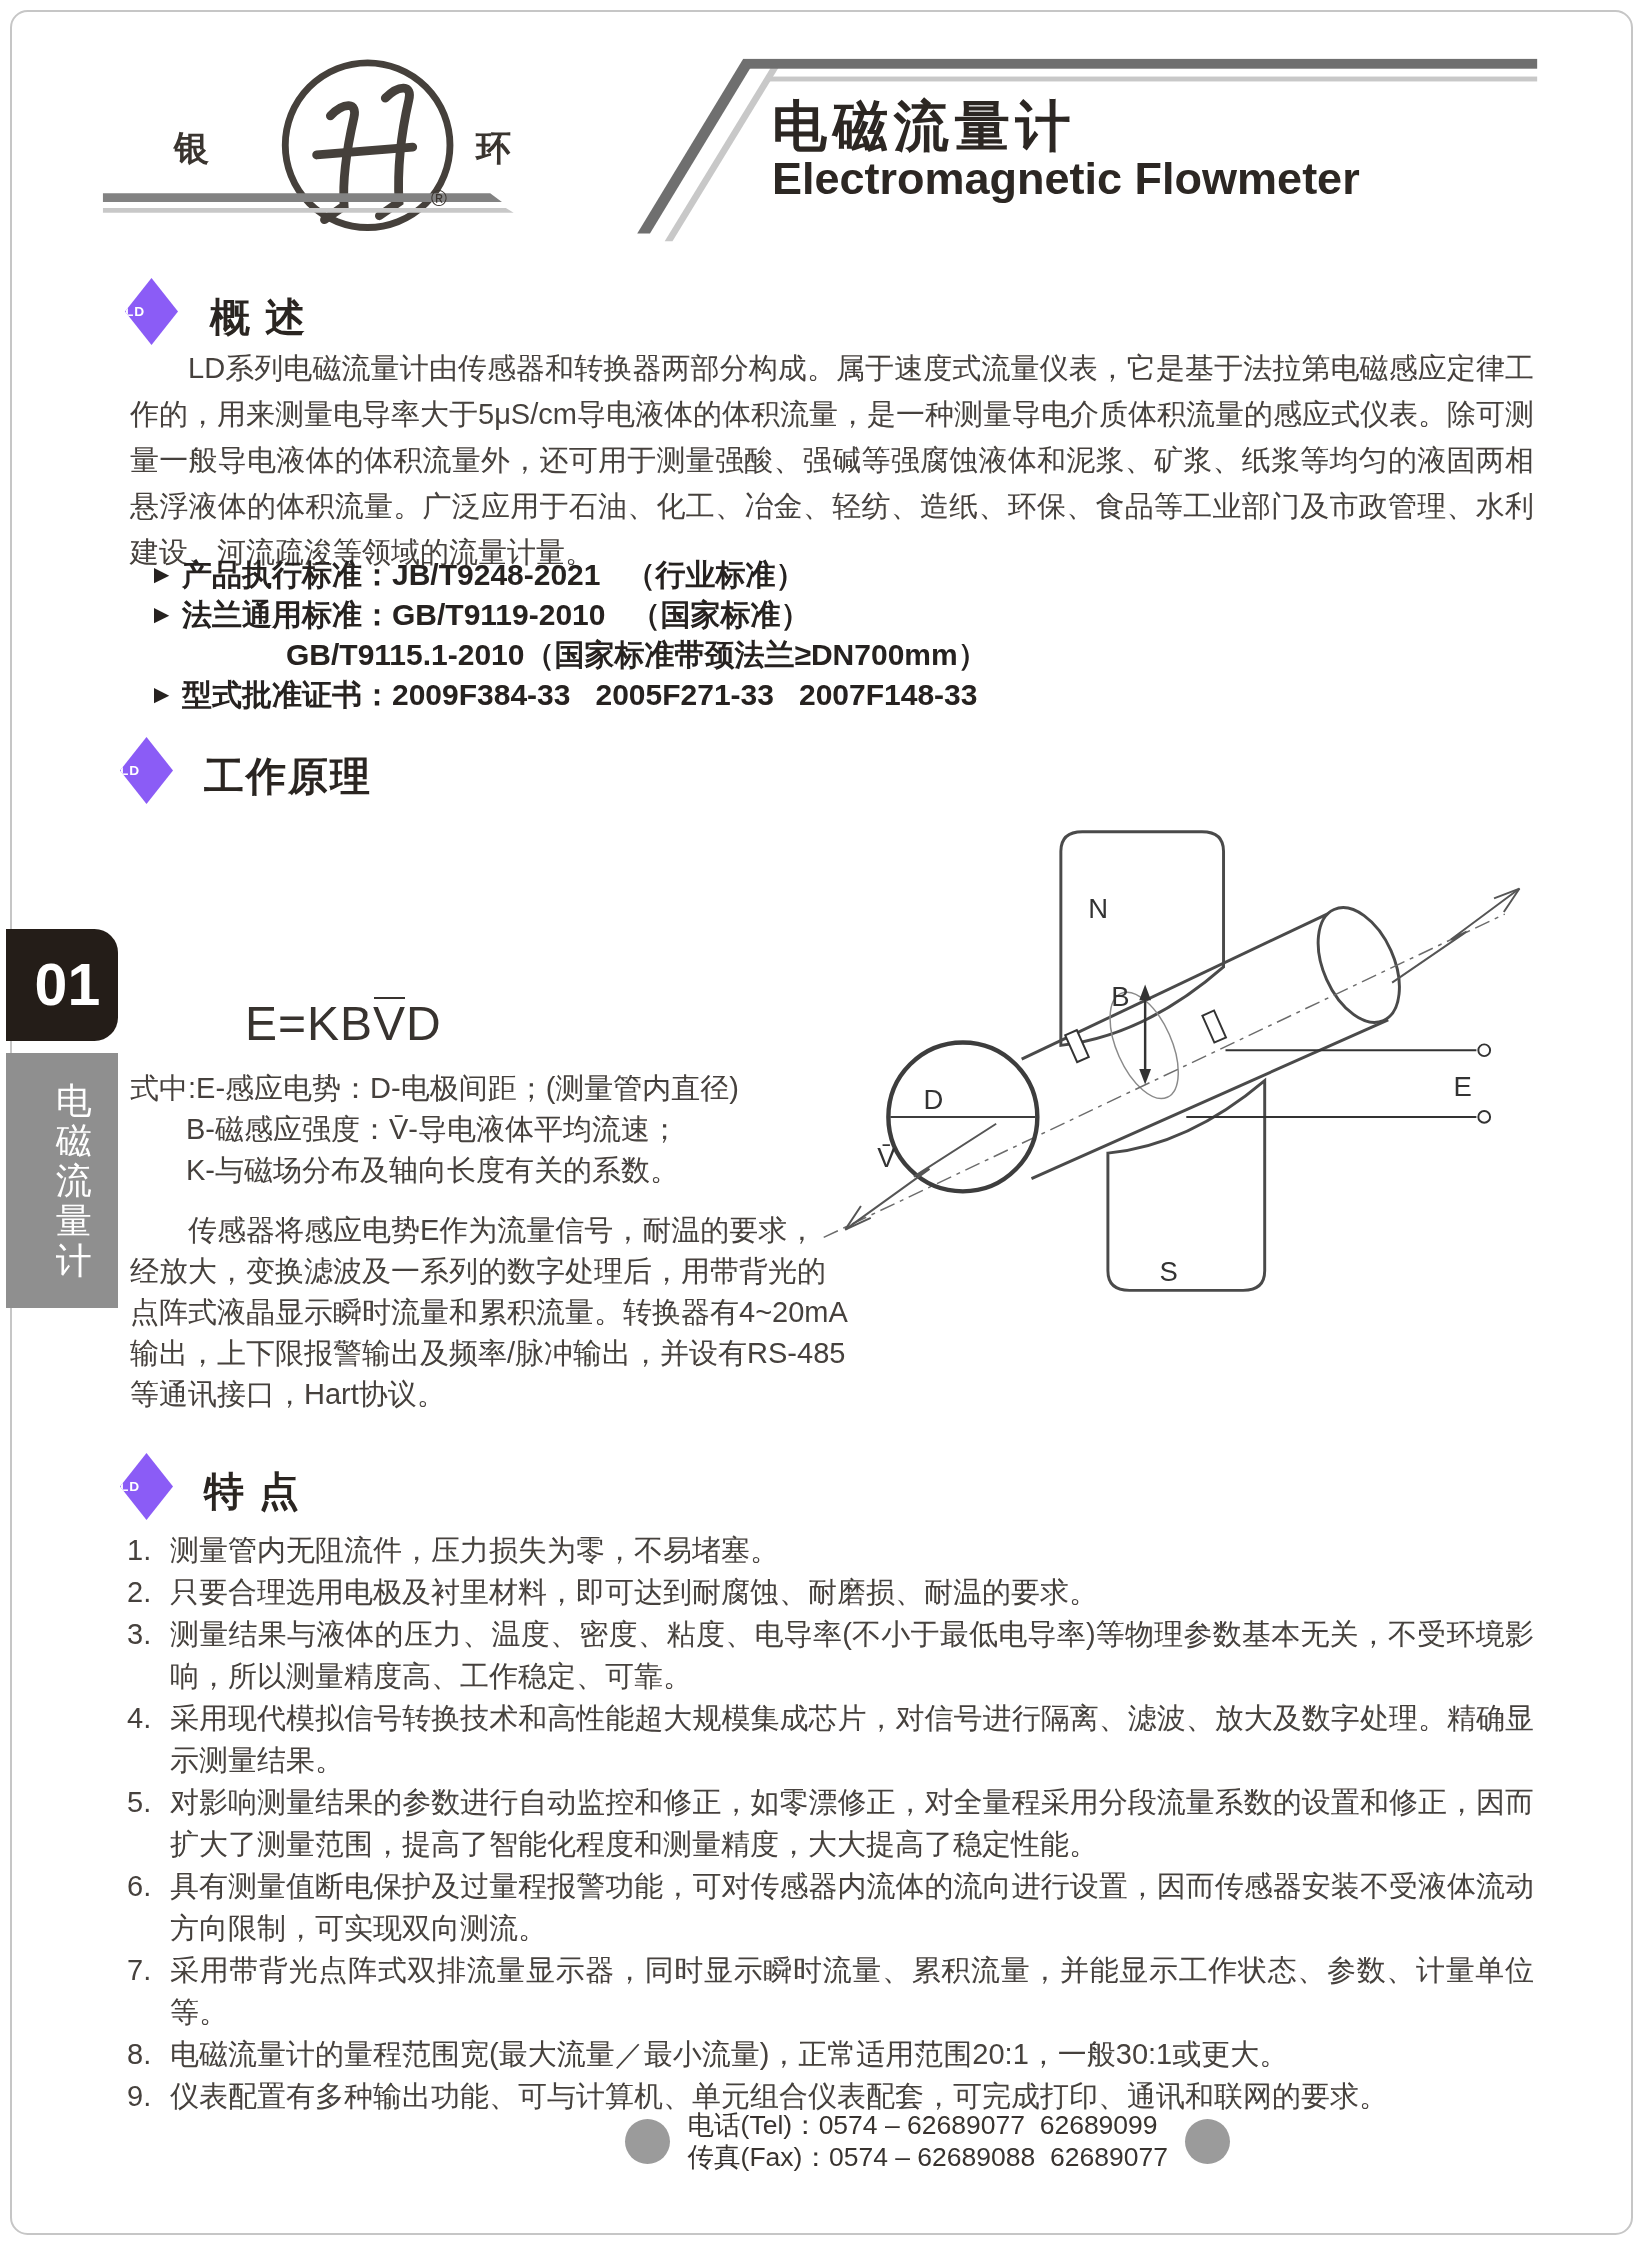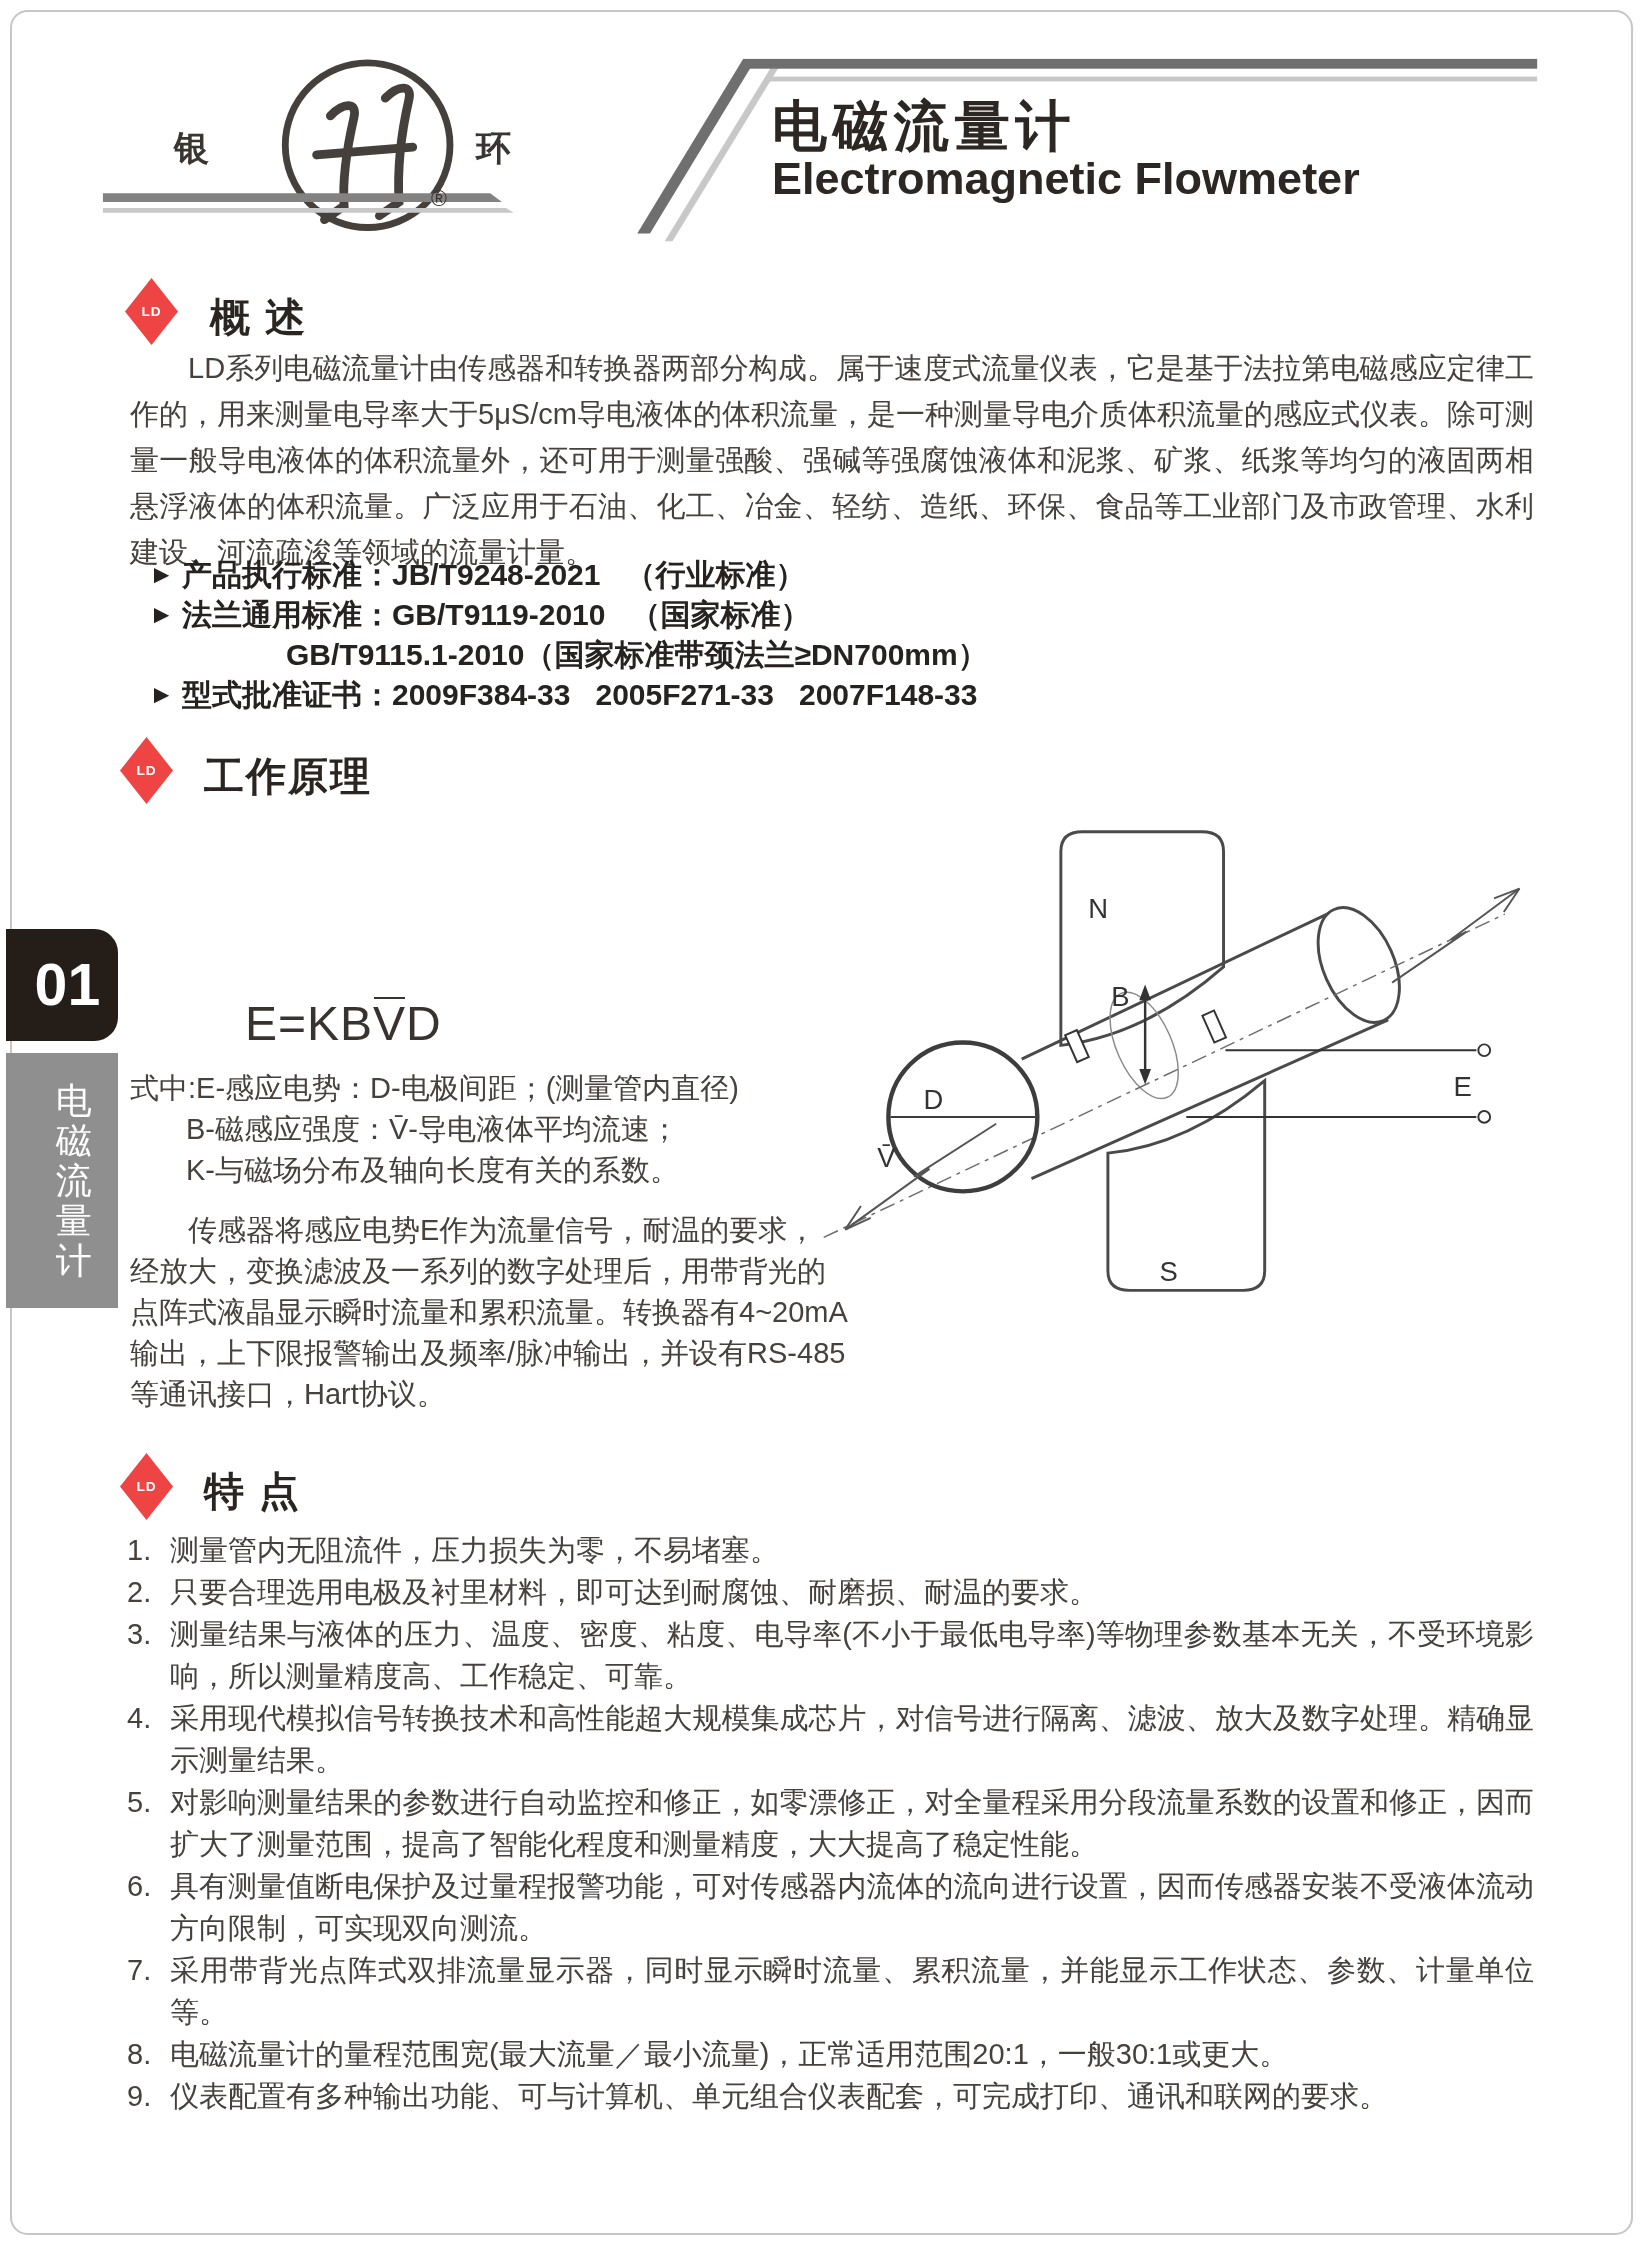--- a/index.html
+++ b/index.html
@@ -12,23 +12,23 @@
   
   .header-art{position:absolute;left:0;top:0;}
   .logo-cn{position:absolute;font-size:35px;font-weight:bold;color:#3a3530;}
   .logo-left{left:174px;top:125px;}
   .logo-right{left:476px;top:125px;}
   .registered{position:absolute;left:431px;top:186px;font-size:21.6px;color:#3a3530;}
   .title-cn{position:absolute;left:772px;top:90px;font-size:55px;font-weight:bold;
     color:#2c2723;letter-spacing:5.9px;}
   .title-en{position:absolute;left:772px;top:153px;font-size:45px;font-weight:bold;color:#2c2723;}
   
-  .badge{position:absolute;width:53px;height:67px;background:#ef4444;
+  .badge{position:absolute;width:53px;height:67px;background:#8b5cf6;
     clip-path:polygon(50% 0,100% 50%,50% 100%,0 50%);
-    display:flex;align-items:center;justify-content:center;}
+    display:flex;align-items:center;justify-content:flex-start;}
   .badge span{color:#fff;font-size:13.7px;font-weight:bold;letter-spacing:1px;}
   .sec-head{position:absolute;font-size:40px;font-weight:bold;color:#2a2521;letter-spacing:2px;}
   
   .overview-p{position:absolute;left:130px;top:345px;width:1404px;
     font-size:29px;line-height:46px;text-align:justify;text-indent:2em;color:#46413d;}
   
   .standards{position:absolute;left:149px;top:555px;font-weight:bold;color:#262220;font-size:30px;}
   .std-row{display:flex;align-items:flex-start;height:40px;}
   .std-row .marker{width:33px;font-size:25.5px;line-height:39px;color:#262220;}
   .std-row .txt{white-space:pre;line-height:40px;}
@@ -233,14 +233,22 @@
     <div class="feat-row">
       <span class="num">8.</span>
       <span class="txt">电磁流量计的量程范围宽(最大流量／最小流量)，正常适用范围20:1，一般30:1或更大。</span>
     </div>
     <div class="feat-row">
       <span class="num">9.</span>
       <span class="txt">仪表配置有多种输出功能、可与计算机、单元组合仪表配套，可完成打印、通讯和联网的要求。</span>
     </div>
   </div>
 
+  <div class="footer">
+    <div class="f-circle"></div>
+    <div class="f-lines">
+      <div><span>电话(Tel)：</span><span>0574 – 62689077  62689099</span></div>
+      <div><span>传真(Fax)：</span><span>0574 – 62689088  62689077</span></div>
+    </div>
+    <div class="f-circle"></div>
+  </div>
 </div>
 
 
 </body></html>

